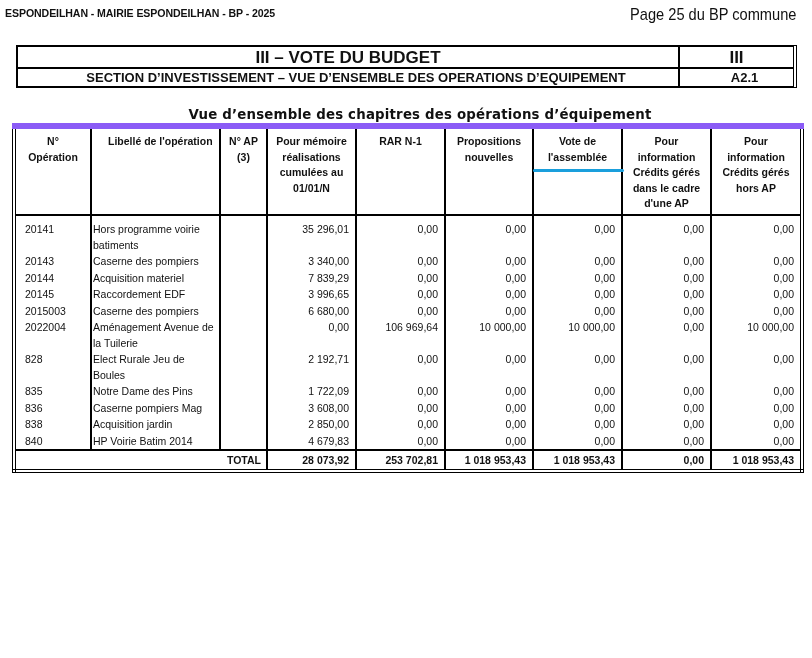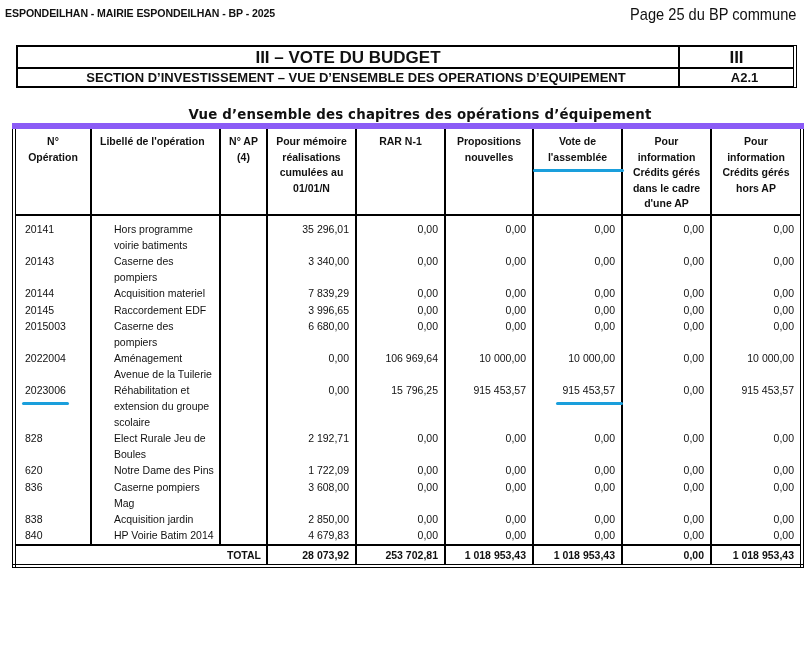--- a/index.html
+++ b/index.html
@@ -29,26 +29,26 @@
   table.ops col.c3 { width:89px; }
   table.ops col.c4 { width:89px; }
   table.ops col.c5 { width:88px; }
   table.ops col.c6 { width:89px; }
   table.ops col.c7 { width:89px; }
   table.ops col.c8 { width:91px; }
   table.ops th, table.ops td { border-left:2px solid #000; border-right:2px solid #000; padding:0 5px; vertical-align:top; line-height:16px; }
   table.ops th:first-child, table.ops td:first-child { border-left:4px double #000; }
   table.ops th:last-child, table.ops td:last-child { border-right:4px double #000; }
   table.ops thead th { border-top:6px solid #8b5cf6; border-bottom:2px solid #000; height:80px; font-weight:bold; text-align:center; padding-top:5px; font-size:10.5px; line-height:15.5px; }
-  table.ops thead th.lib { text-align:left; padding-left:8px; }
+  table.ops thead th.lib { text-align:left; padding-left:16px; }
   table.ops tbody td { height:16.5px; }
   table.ops tbody tr.first td { padding-top:5px; }
   table.ops td.num { text-align:right; padding-right:6px; }
   table.ops td.op { padding-left:9px; }
-  table.ops td.lib { padding-left:22px;margin-left:12px; }
+  table.ops td.lib { padding-left:1px;margin-left:12px; }
   table.ops tfoot td { border-top:2px solid #000; border-bottom:4px double #000; font-weight:bold; height:18px; line-height:18px; }
   table.ops tfoot td.total-label { text-align:right; }
   .hl { position:relative; display:inline-block; }
   .hl::after { content:""; position:absolute; left:-3px; right:-3px; bottom:-7px; height:3px; border-radius:2px; background:#1a9fdc; }
   .hl-wide::after { left:-6px; right:-8px; }
 </style>
 </head>
 <body>
 
 <div class="abs doc-header-left">ESPONDEILHAN - MAIRIE ESPONDEILHAN - BP - 2025</div>
@@ -77,21 +77,21 @@
       <col class="c4">
       <col class="c5">
       <col class="c6">
       <col class="c7">
       <col class="c8">
   </colgroup>
   <thead>
     <tr>
       <th>N° Opération</th>
       <th class="lib">Libellé de l'opération</th>
-      <th>N° AP (4)</th>
+      <th>N° AP (3)</th>
       <th>Pour mémoire réalisations cumulées au 01/01/N</th>
       <th>RAR N-1</th>
       <th>Propositions nouvelles</th>
       <th><span class="hl hl-wide">Vote de l'assemblée</span></th>
       <th>Pour information Crédits gérés dans le cadre d'une AP</th>
       <th>Pour information Crédits gérés hors AP</th>
     </tr>
   </thead>
   <tbody id="rows">
       <tr class="first">
@@ -154,43 +154,32 @@
         <td class="lib">Aménagement Avenue de la Tuilerie</td>
         <td></td>
         <td class="num">0,00</td>
         <td class="num">106 969,64</td>
         <td class="num">10 000,00</td>
         <td class="num">10 000,00</td>
         <td class="num">0,00</td>
         <td class="num">10 000,00</td>
       </tr>
       <tr>
-        <td class="op"><span class="hl">2023006</span></td>
-        <td class="lib">Réhabilitation et extension du groupe scolaire</td>
-        <td></td>
-        <td class="num">0,00</td>
-        <td class="num">15 796,25</td>
-        <td class="num">915 453,57</td>
-        <td class="num"><span class="hl hl-wide">915 453,57</span></td>
-        <td class="num">0,00</td>
-        <td class="num">915 453,57</td>
-      </tr>
-      <tr>
         <td class="op">828</td>
         <td class="lib">Elect Rurale Jeu de Boules</td>
         <td></td>
         <td class="num">2 192,71</td>
         <td class="num">0,00</td>
         <td class="num">0,00</td>
         <td class="num">0,00</td>
         <td class="num">0,00</td>
         <td class="num">0,00</td>
       </tr>
       <tr>
-        <td class="op">620</td>
+        <td class="op">835</td>
         <td class="lib">Notre Dame des Pins</td>
         <td></td>
         <td class="num">1 722,09</td>
         <td class="num">0,00</td>
         <td class="num">0,00</td>
         <td class="num">0,00</td>
         <td class="num">0,00</td>
         <td class="num">0,00</td>
       </tr>
       <tr>

